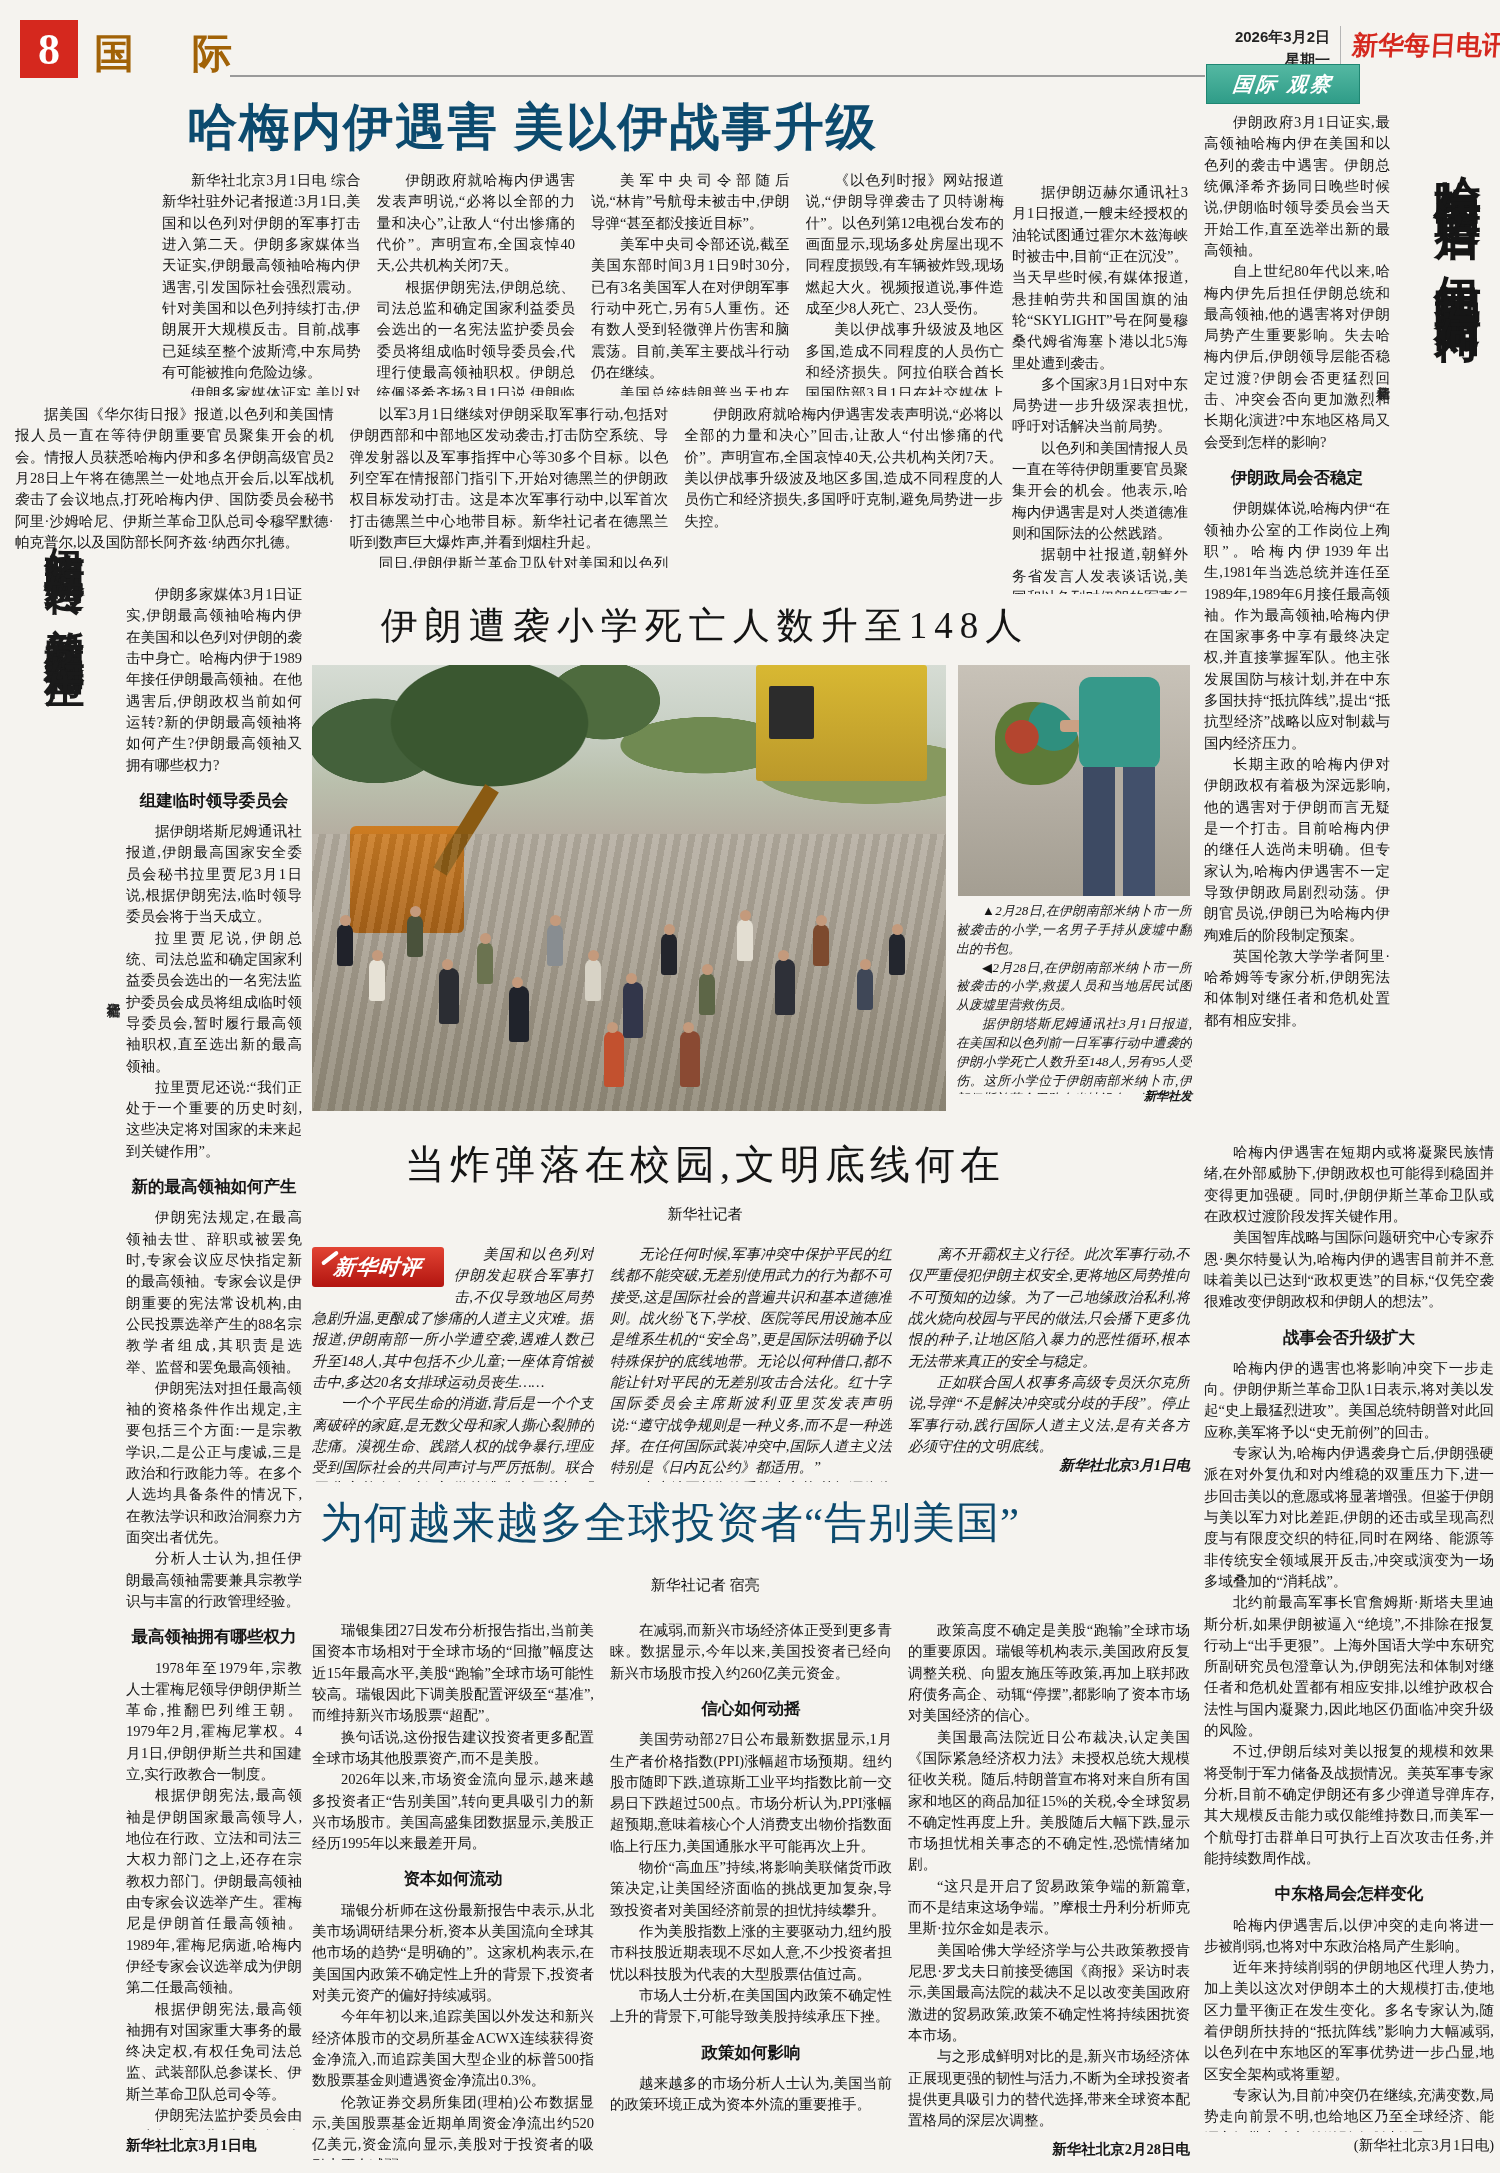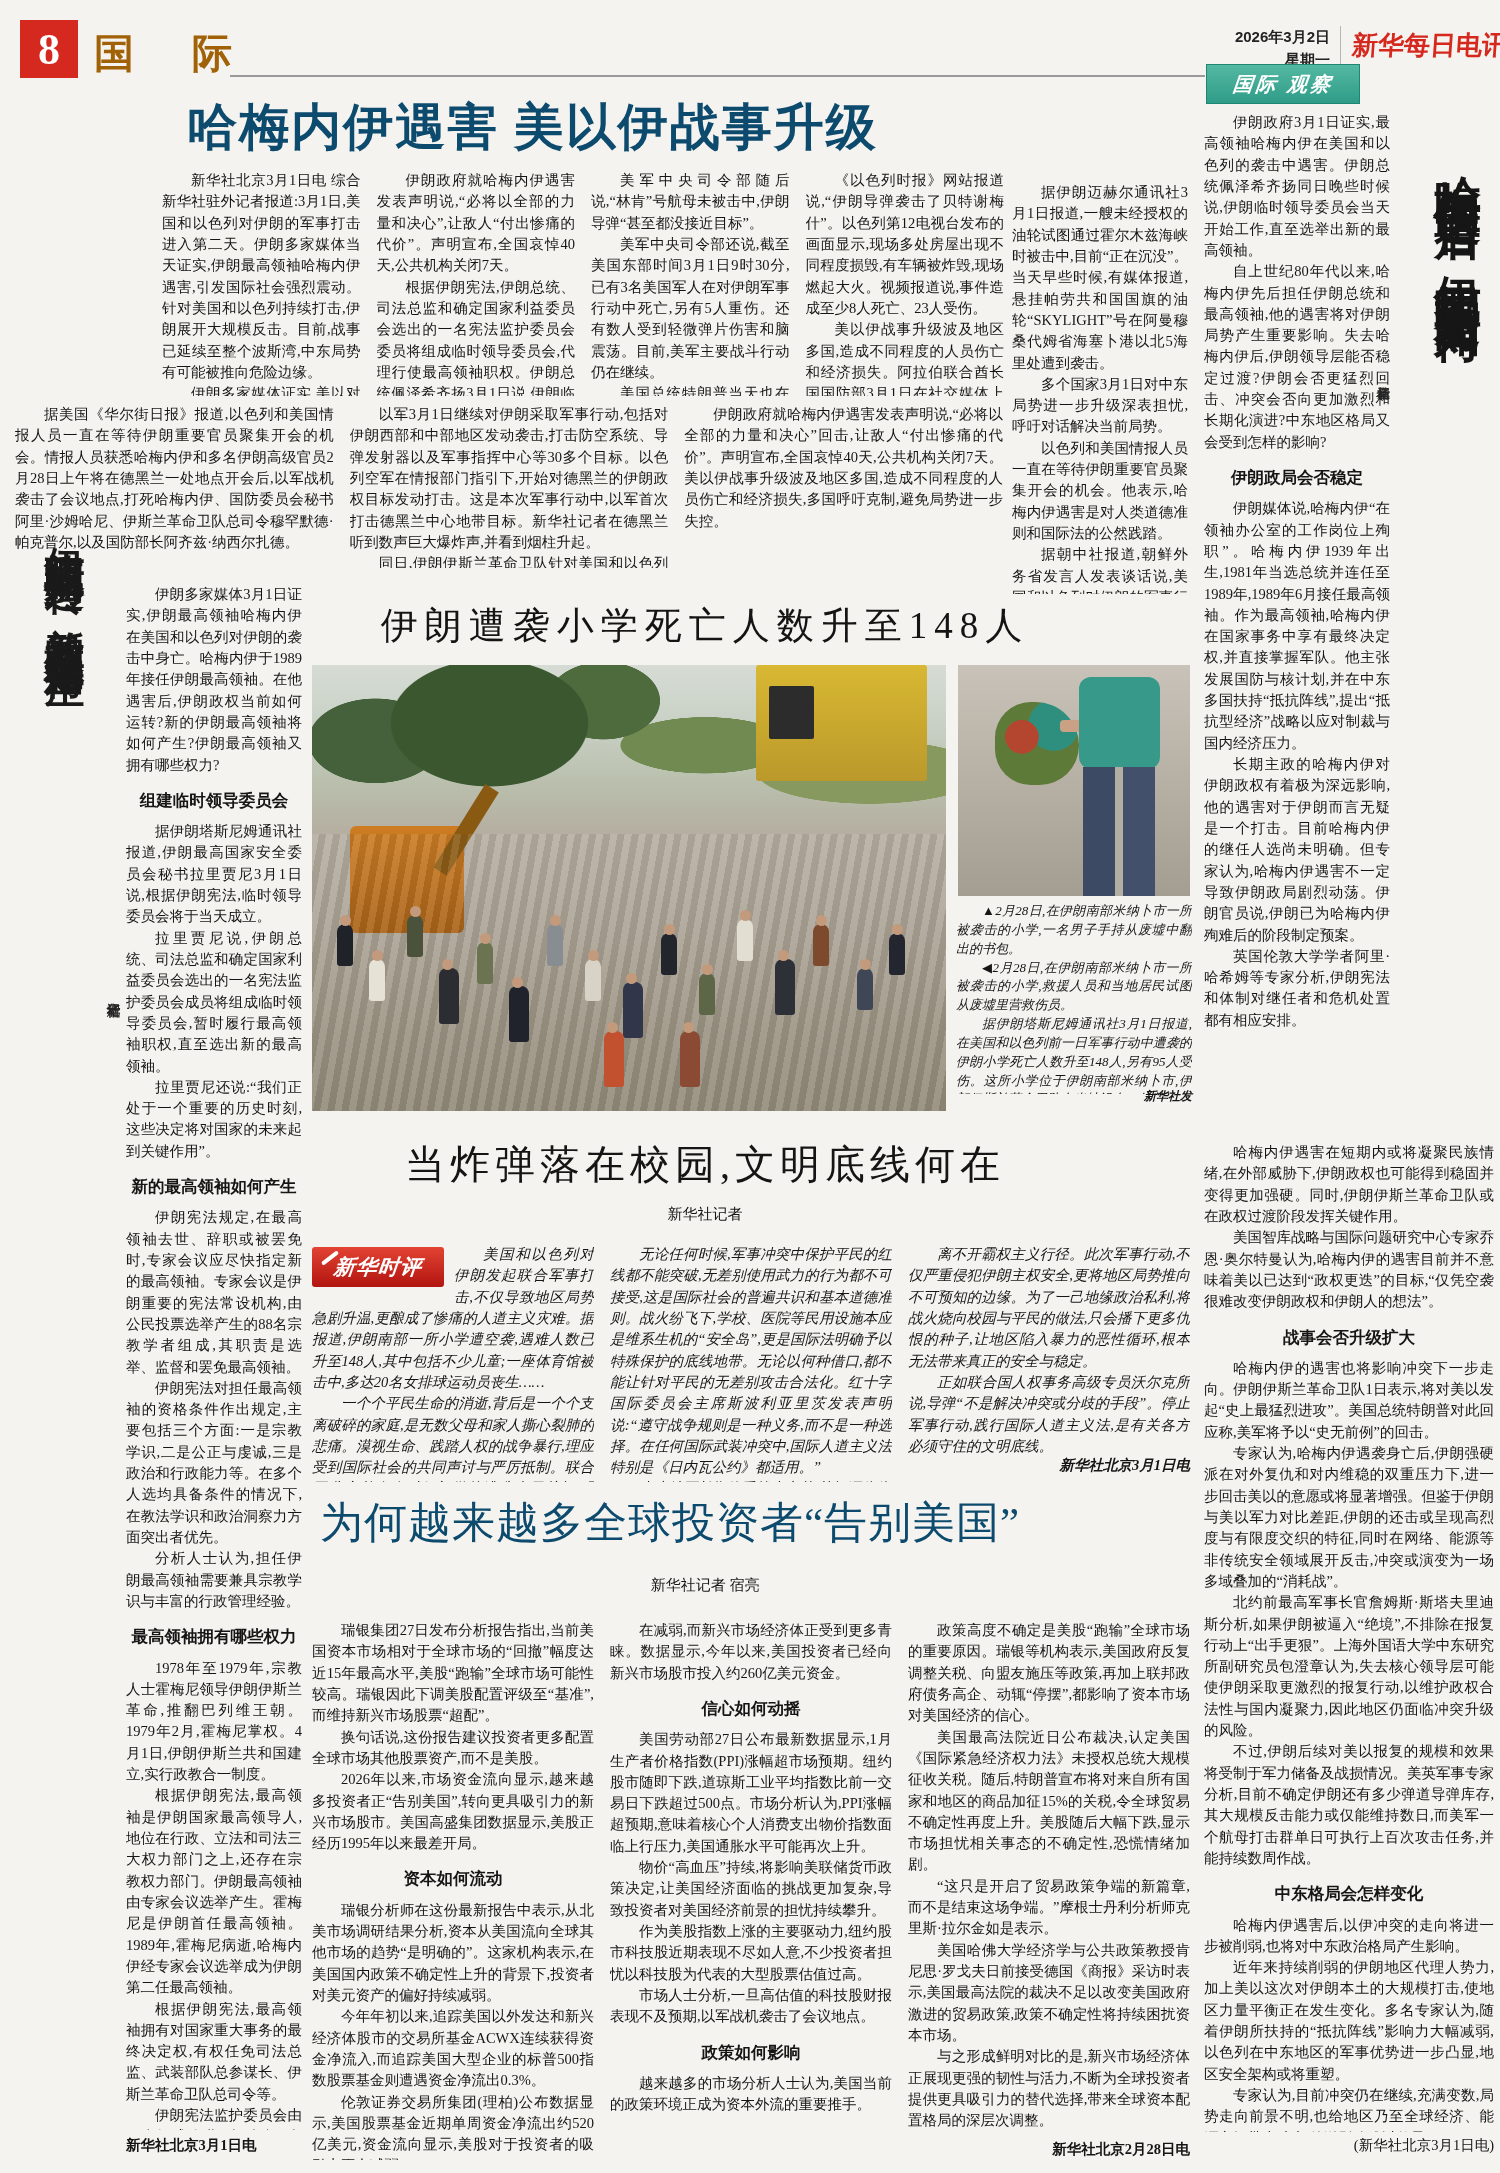--- a/index.html
+++ b/index.html
@@ -265,21 +265,21 @@
     </div>
     <div class="col">
       <div>
           <p>在减弱,而新兴市场经济体正受到更多青睐。数据显示,今年以来,美国投资者已经向新兴市场股市投入约260亿美元资金。</p>
         </div>
       <div class="subhead">信心如何动摇</div>
       <div>
           <p>美国劳动部27日公布最新数据显示,1月生产者价格指数(PPI)涨幅超市场预期。纽约股市随即下跌,道琼斯工业平均指数比前一交易日下跌超过500点。市场分析认为,PPI涨幅超预期,意味着核心个人消费支出物价指数面临上行压力,美国通胀水平可能再次上升。</p>
           <p>物价“高血压”持续,将影响美联储货币政策决定,让美国经济面临的挑战更加复杂,导致投资者对美国经济前景的担忧持续攀升。</p>
           <p>作为美股指数上涨的主要驱动力,纽约股市科技股近期表现不尽如人意,不少投资者担忧以科技股为代表的大型股票估值过高。</p>
-          <p>市场人士分析,一旦高估值的科技股财报表现不及预期,以军战机袭击了会议地点。</p>
+          <p>市场人士分析,在美国国内政策不确定性上升的背景下,可能导致美股持续承压下挫。</p>
         </div>
       <div class="subhead">政策如何影响</div>
       <div>
           <p>越来越多的市场分析人士认为,美国当前的政策环境正成为资本外流的重要推手。</p>
         </div>
     </div>
     <div class="col">
         <p>政策高度不确定是美股“跑输”全球市场的重要原因。瑞银等机构表示,美国政府反复调整关税、向盟友施压等政策,再加上联邦政府债务高企、动辄“停摆”,都影响了资本市场对美国经济的信心。</p>
         <p>美国最高法院近日公布裁决,认定美国《国际紧急经济权力法》未授权总统大规模征收关税。随后,特朗普宣布将对来自所有国家和地区的商品加征15%的关税,令全球贸易不确定性再度上升。美股随后大幅下跌,显示市场担忧相关事态的不确定性,恐慌情绪加剧。</p>
         <p>“这只是开启了贸易政策争端的新篇章,而不是结束这场争端。”摩根士丹利分析师克里斯·拉尔金如是表示。</p>
@@ -308,21 +308,21 @@
   <div class="obs-vbyline">新华社记者</div>
   <div class="col obs-wide">
     <div>
         <p>哈梅内伊遇害在短期内或将凝聚民族情绪,在外部威胁下,伊朗政权也可能得到稳固并变得更加强硬。同时,伊朗伊斯兰革命卫队或在政权过渡阶段发挥关键作用。</p>
         <p>美国智库战略与国际问题研究中心专家乔恩·奥尔特曼认为,哈梅内伊的遇害目前并不意味着美以已达到“政权更迭”的目标,“仅凭空袭很难改变伊朗政权和伊朗人的想法”。</p>
       </div>
     <div class="subhead">战事会否升级扩大</div>
     <div>
         <p>哈梅内伊的遇害也将影响冲突下一步走向。伊朗伊斯兰革命卫队1日表示,将对美以发起“史上最猛烈进攻”。美国总统特朗普对此回应称,美军将予以“史无前例”的回击。</p>
         <p>专家认为,哈梅内伊遇袭身亡后,伊朗强硬派在对外复仇和对内维稳的双重压力下,进一步回击美以的意愿或将显著增强。但鉴于伊朗与美以军力对比差距,伊朗的还击或呈现高烈度与有限度交织的特征,同时在网络、能源等非传统安全领域展开反击,冲突或演变为一场多域叠加的“消耗战”。</p>
-        <p>北约前最高军事长官詹姆斯·斯塔夫里迪斯分析,如果伊朗被逼入“绝境”,不排除在报复行动上“出手更狠”。上海外国语大学中东研究所副研究员包澄章认为,失去核心领导层可能使伊朗采取更激烈的报复行动,以维护政权合法性与国内凝聚力,因此地区仍面临冲突升级的风险。</p>
+        <p>北约前最高军事长官詹姆斯·斯塔夫里迪斯分析,如果伊朗被逼入“绝境”,不排除在报复行动上“出手更狠”。上海外国语大学中东研究所副研究员包澄章认为,伊朗宪法和体制对继任者和危机处置都有相应安排,以维护政权合法性与国内凝聚力,因此地区仍面临冲突升级的风险。</p>
         <p>不过,伊朗后续对美以报复的规模和效果将受制于军力储备及战损情况。美英军事专家分析,目前不确定伊朗还有多少弹道导弹库存,其大规模反击能力或仅能维持数日,而美军一个航母打击群单日可执行上百次攻击任务,并能持续数周作战。</p>
       </div>
     <div class="subhead">中东格局会怎样变化</div>
     <div>
         <p>哈梅内伊遇害后,以伊冲突的走向将进一步被削弱,也将对中东政治格局产生影响。</p>
         <p>近年来持续削弱的伊朗地区代理人势力,加上美以这次对伊朗本土的大规模打击,使地区力量平衡正在发生变化。多名专家认为,随着伊朗所扶持的“抵抗阵线”影响力大幅减弱,以色列在中东地区的军事优势进一步凸显,地区安全架构或将重塑。</p>
         <p>专家认为,目前冲突仍在继续,充满变数,局势走向前景不明,也给地区乃至全球经济、能源市场带来冲击,外溢影响难以估量。</p>
       </div>
   </div>
   <div class="obs-sign">(新华社北京3月1日电)</div>

